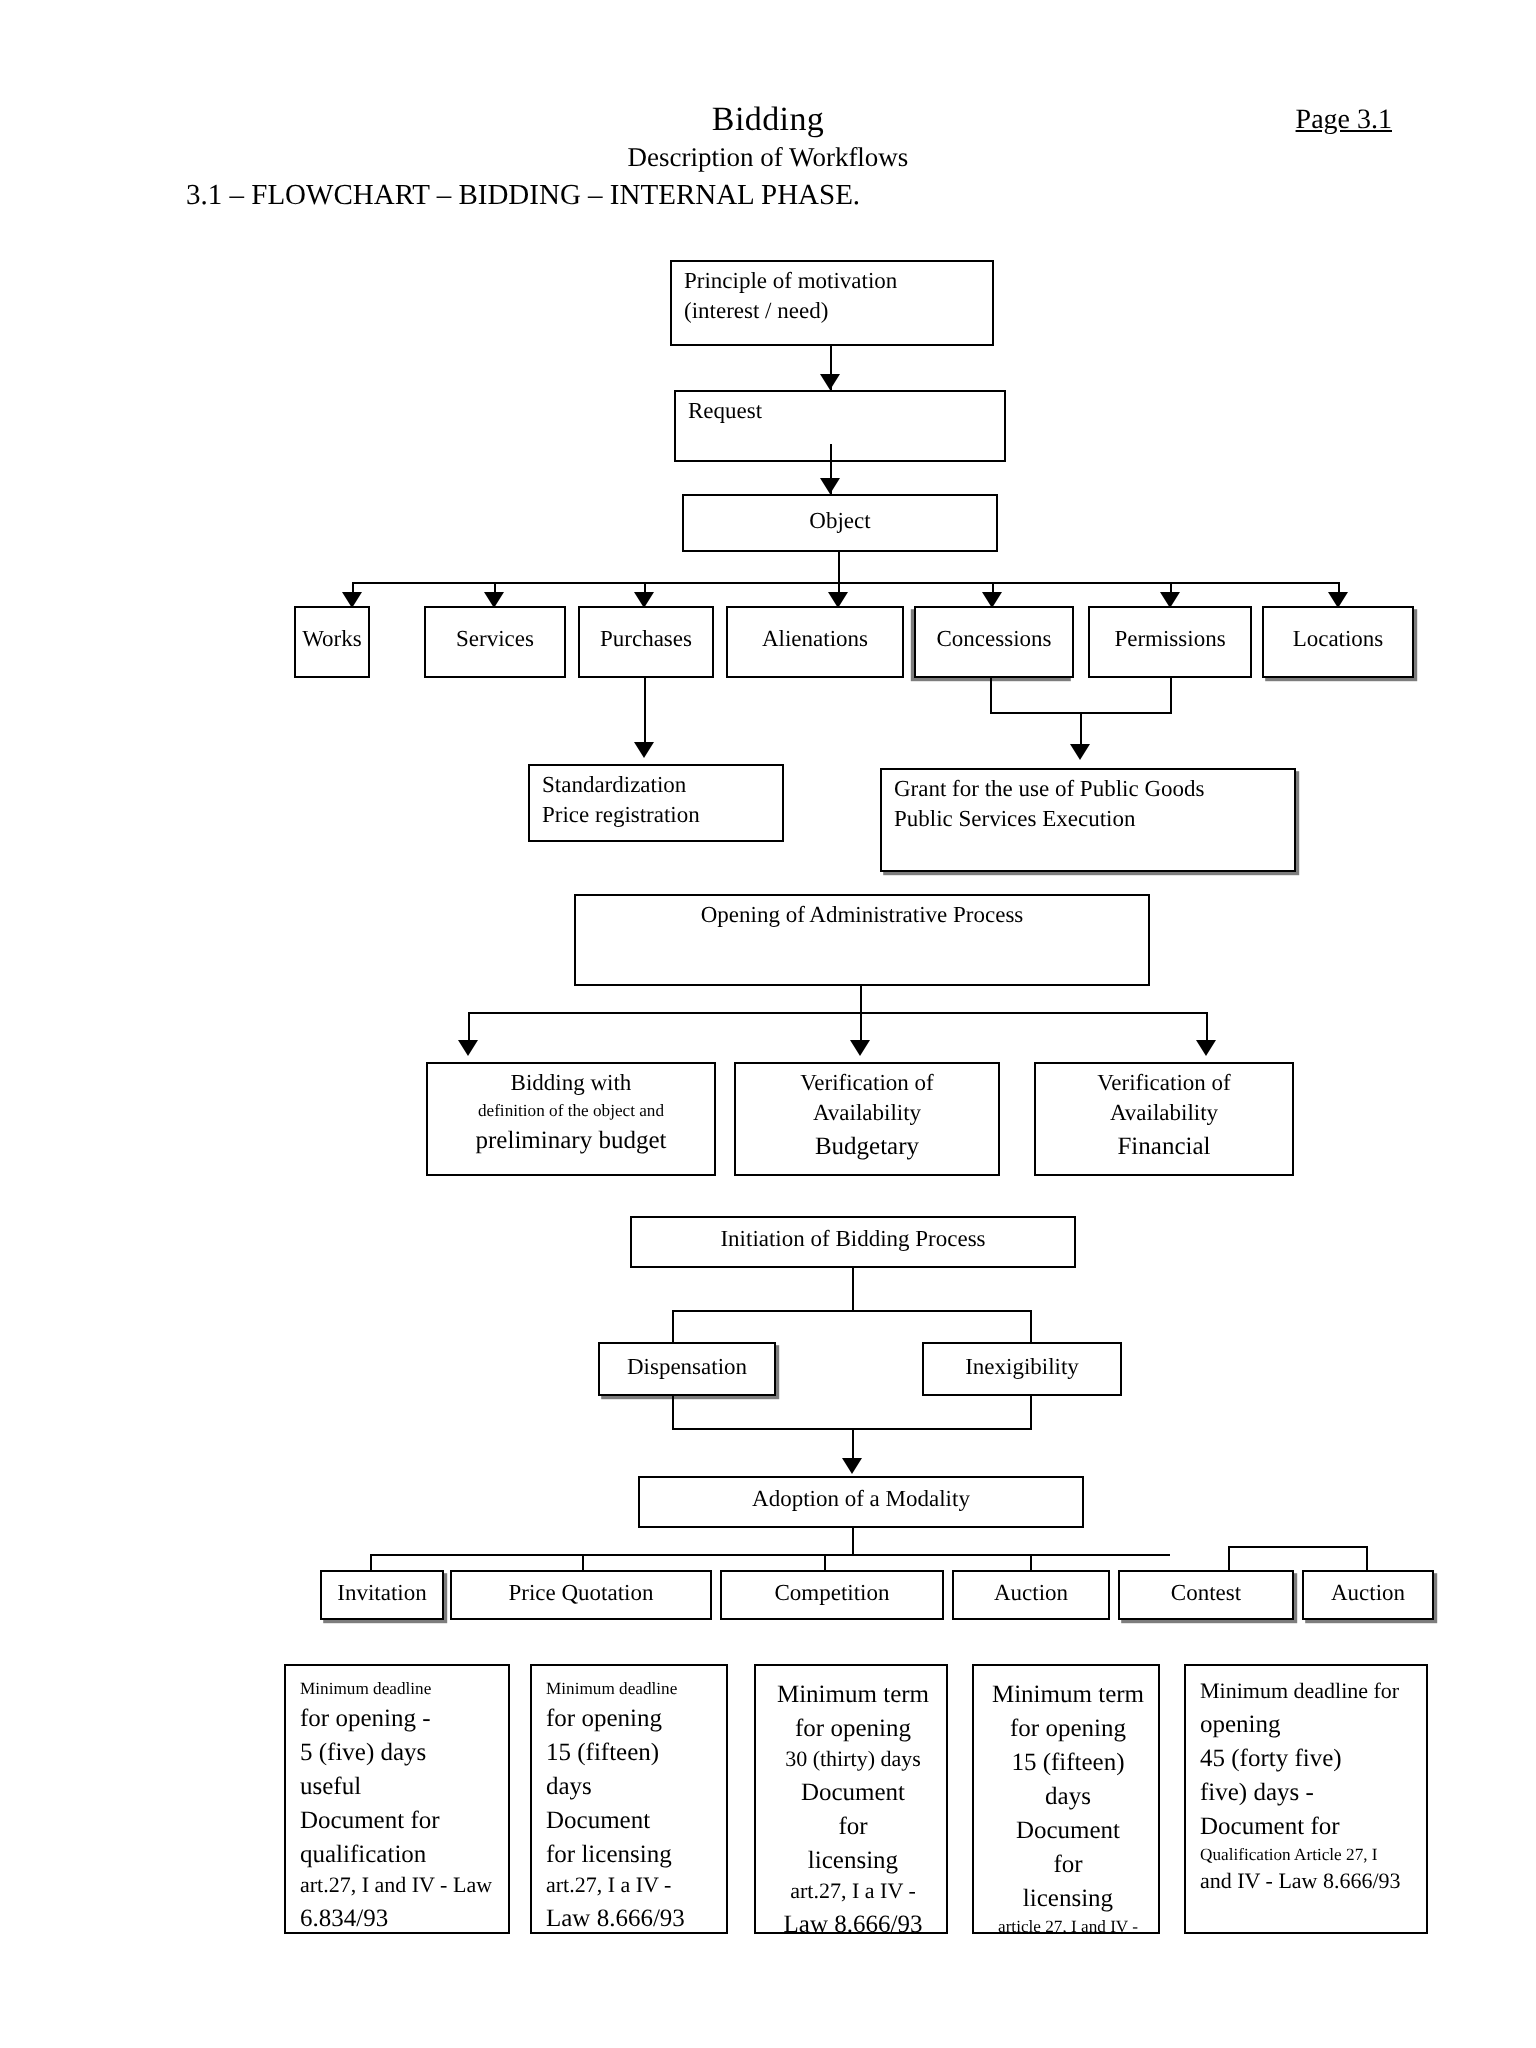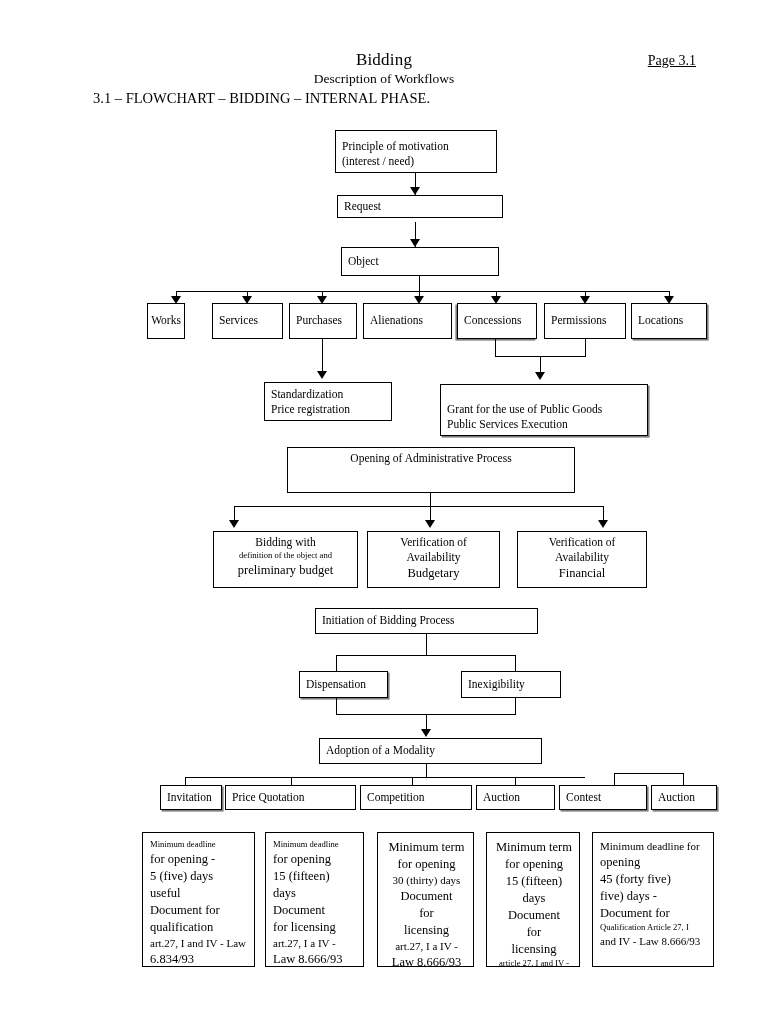--- a/index.html
+++ b/index.html
@@ -50,22 +50,22 @@
   
   .box {
     position: absolute;
     box-sizing: border-box;
     border: 1.3px solid #000;
     background: #fff;
     font-size: 11.5px;
     line-height: 1.32;
     display: flex;
   }
-  .box.center    { justify-content: center; align-items: center; text-align: left; }
-  .box.top-left  { justify-content: flex-start; align-items: flex-end; text-align: left; }
+  .box.center    { justify-content: center; align-items: center; text-align: center; }
+  .box.top-left  { justify-content: flex-start; align-items: flex-start; text-align: left; }
   .box.top-ctr   { justify-content: center; align-items: flex-start; text-align: center; font-family: Liberation Serif, serif; }
   .box .inner { padding: 3px 6px; width: 100%; }
 
   
   .box.shadow { box-shadow: 1.6px 1.6px 0 0 #7d7d7d; }
   .box.shadow-l { box-shadow: -1.6px 1.6px 0 0 #7d7d7d; }
 
   
   .vline {
     position: absolute;
@@ -113,21 +113,21 @@
 
 <div class="box top-left" style="left:335px; top:130px; width:162px; height:43px;">
   <div class="inner">
     <div>Principle of motivation</div>
     <div>(interest / need)</div>
   </div>
 </div>
 <div class="vline" style="left:415px; top:173px; height:22px;"></div>
 <div class="arrow" style="left:410px; top:187px;"></div>
 
-<div class="box top-left" style="left:337px; top:195px; width:166px; height:23px;">
+<div class="box top-left" style="left:337px; top:195px; width:166px; height:36px;">
   <div class="inner">Request</div>
 </div>
 <div class="vline" style="left:415px; top:222px; height:25px;"></div>
 <div class="arrow" style="left:410px; top:239px;"></div>
 
 <div class="box center" style="left:341px; top:247px; width:158px; height:29px;">
   <div class="inner">Object</div>
 </div>
 
 <div class="vline" style="left:419px; top:276px; height:16px;"></div>

